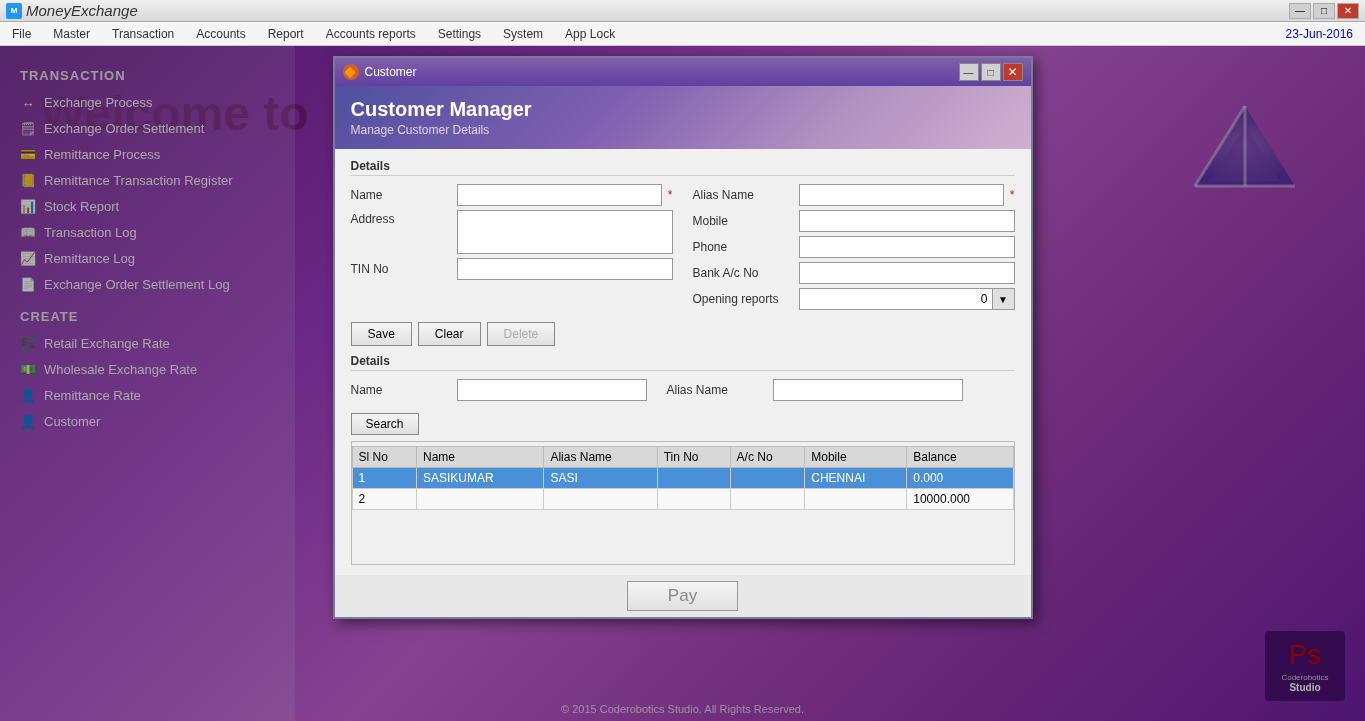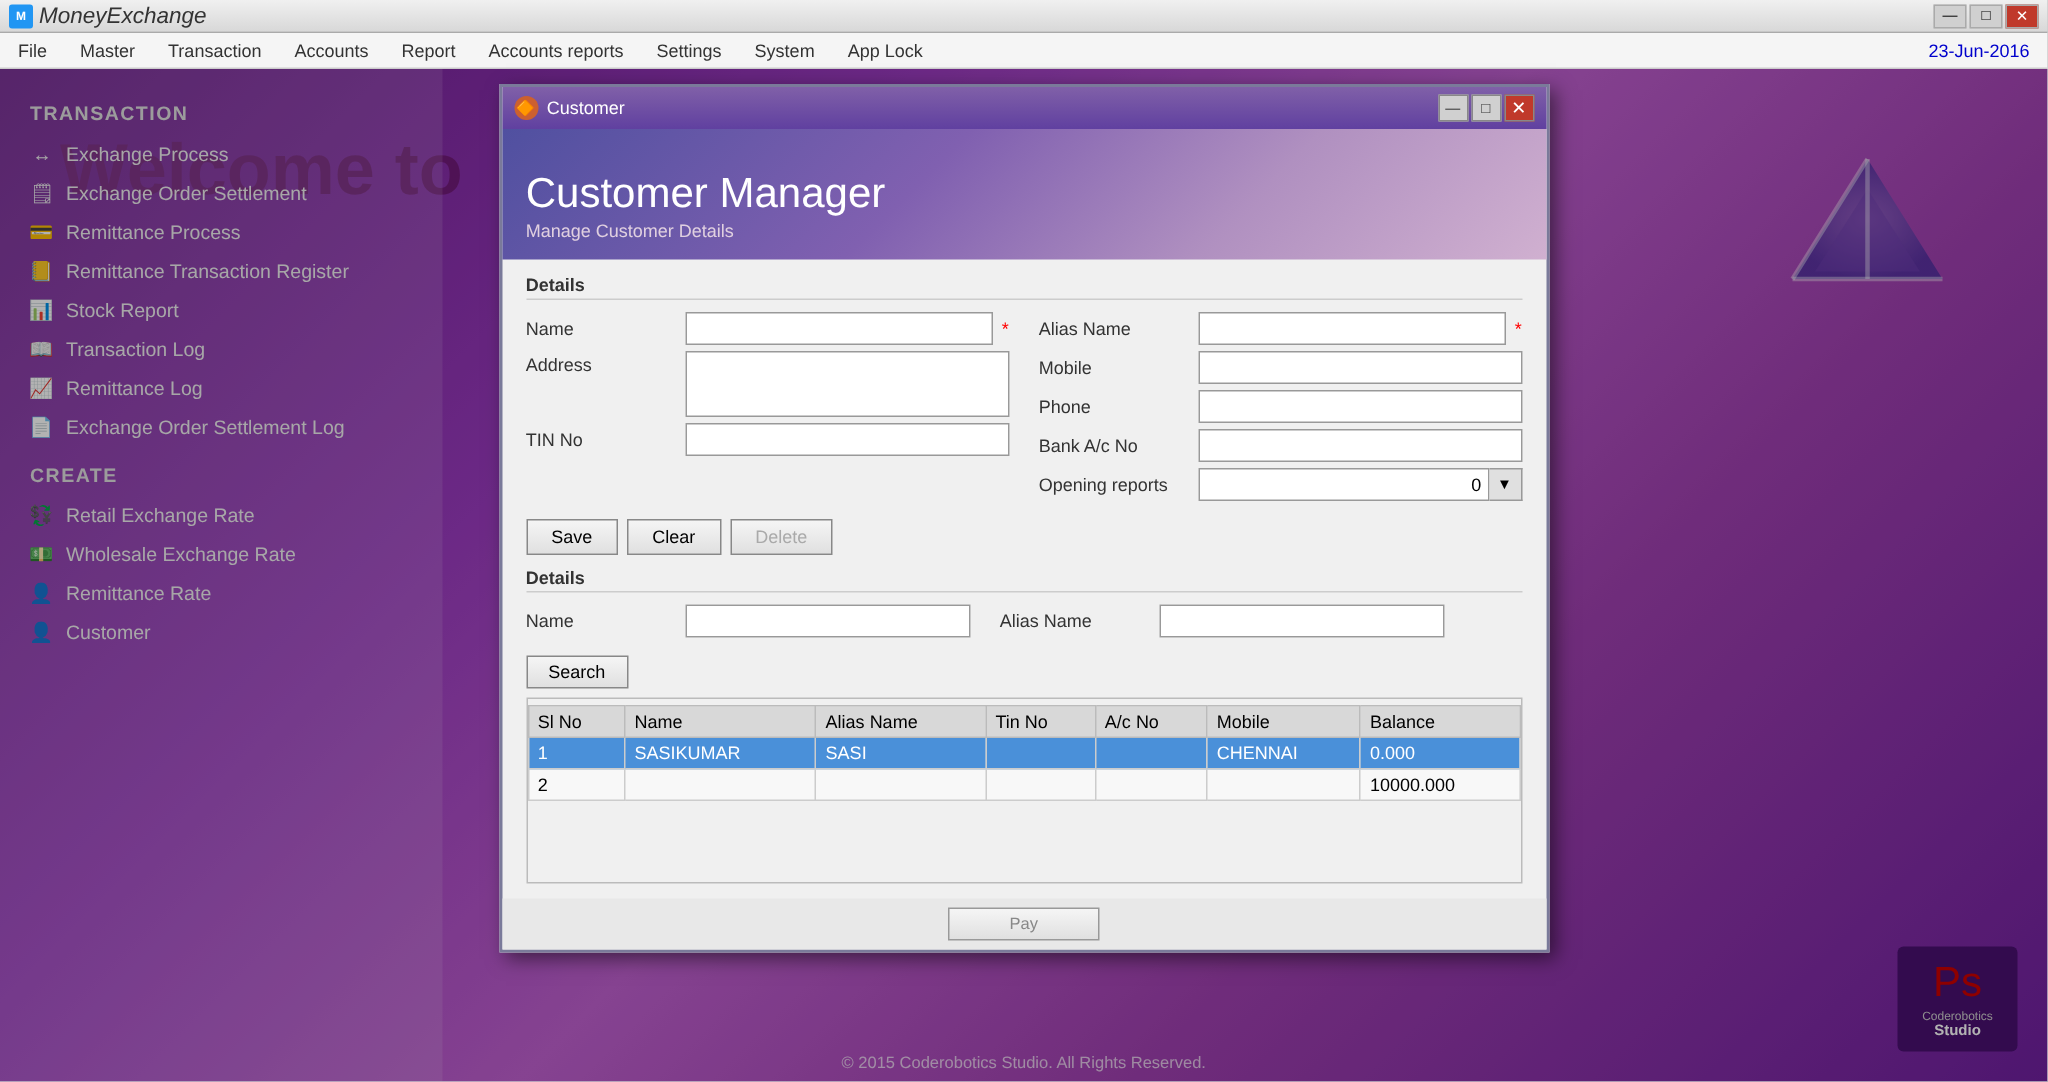--- a/index.html
+++ b/index.html
@@ -170,21 +170,21 @@
     .dialog-icon span { color: white; font-size: 10px; font-weight: bold; }
     .dialog-title-text { font-size: 12px; font-weight: normal; }
     .dialog-controls { display: flex; gap: 2px; }
     .dialog-btn { width: 20px; height: 18px; background: #d0d0d0; border: 1px solid #888; font-size: 10px; cursor: pointer; display: flex; align-items: center; justify-content: center; color: #333; }
     .dialog-btn.close-btn { background: #c0392b; color: white; font-size: 12px; }
 
     .dialog-header {
       background: linear-gradient(135deg, #5050a0 0%, #8060b0 40%, #b090c0 70%, #d0b0d0 100%);
       padding: 12px 16px;
     }
-    .dialog-header h2 { color: white; font-size: 28px; font-weight: normal; margin-top: 15px; }
+    .dialog-header h2 { color: white; font-size: 20px; font-weight: bold; }
     .dialog-header p { color: #e0d0e0; font-size: 12px; margin-top: 2px; }
 
     .dialog-body { padding: 10px 16px; }
 
     .section-label {
       font-size: 12px;
       color: #333;
       font-weight: bold;
       margin-bottom: 8px;
       border-bottom: 1px solid #ccc;
@@ -284,21 +284,21 @@
 
     
     .pay-area {
       background: #e8e8e8;
       padding: 6px 16px;
       display: flex;
       justify-content: center;
     }
     .pay-btn {
       padding: 4px 40px;
-      font-size: 11px;
+      font-size: 17px;
       cursor: pointer;
       border: 1px solid #999;
       background: linear-gradient(to bottom, #f5f5f5, #e0e0e0);
       color: #888;
     }
 
     
     .ob-input-wrap { display: flex; flex: 1; }
     .ob-input { flex: 1; height: 22px; border: 1px solid #999; padding: 2px 4px; font-size: 12px; background: white; text-align: right; }
     .ob-dropdown { width: 22px; height: 22px; border: 1px solid #999; border-left: none; background: #e0e0e0; cursor: pointer; display: flex; align-items: center; justify-content: center; font-size: 10px; }

